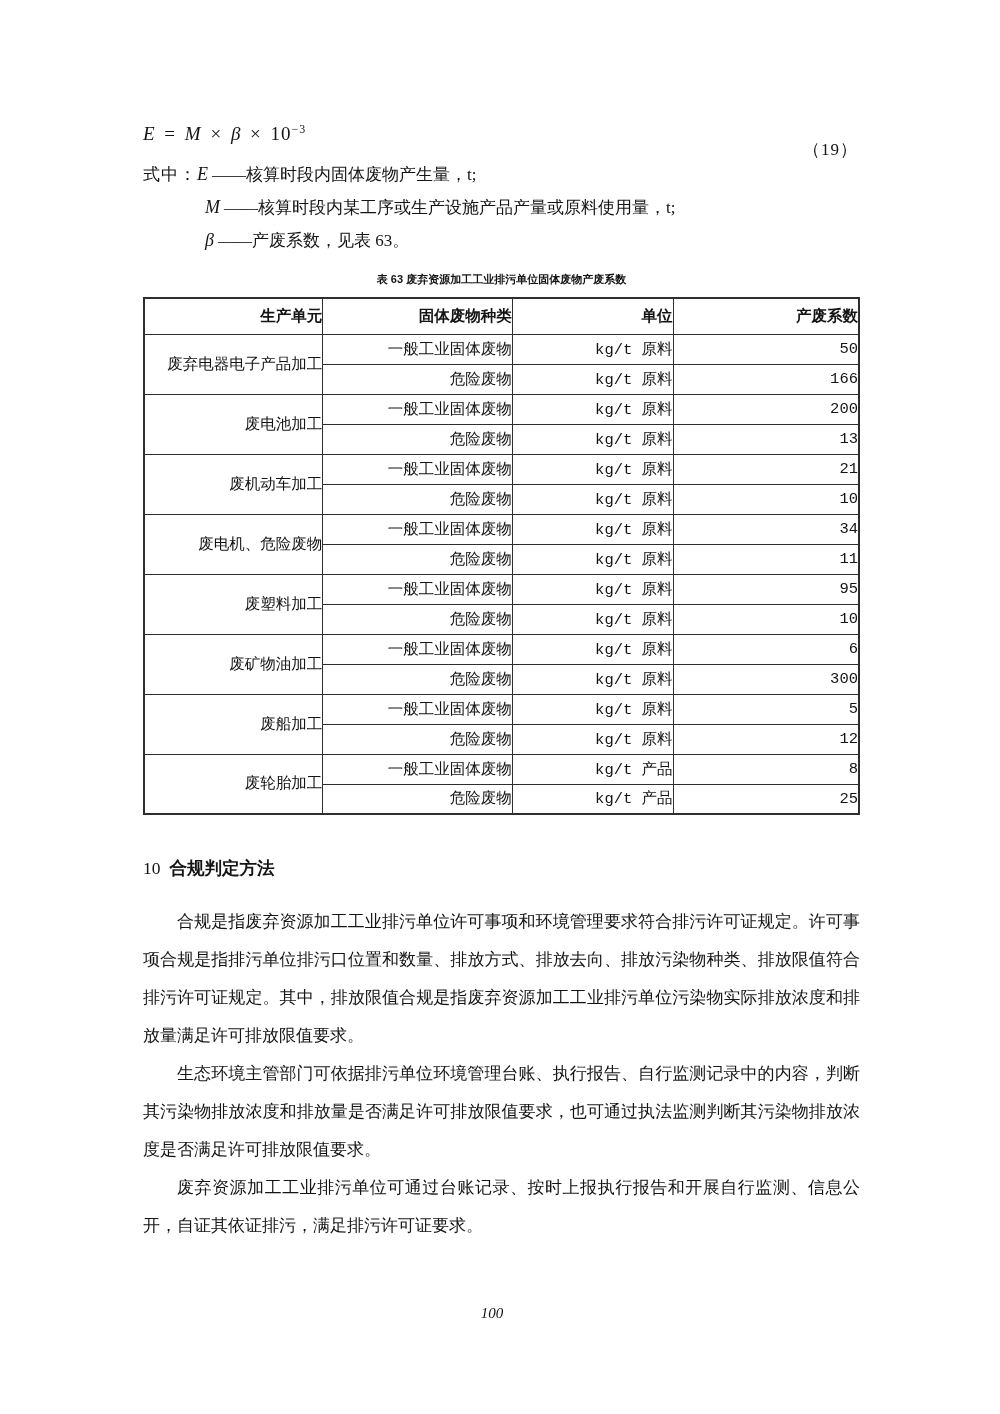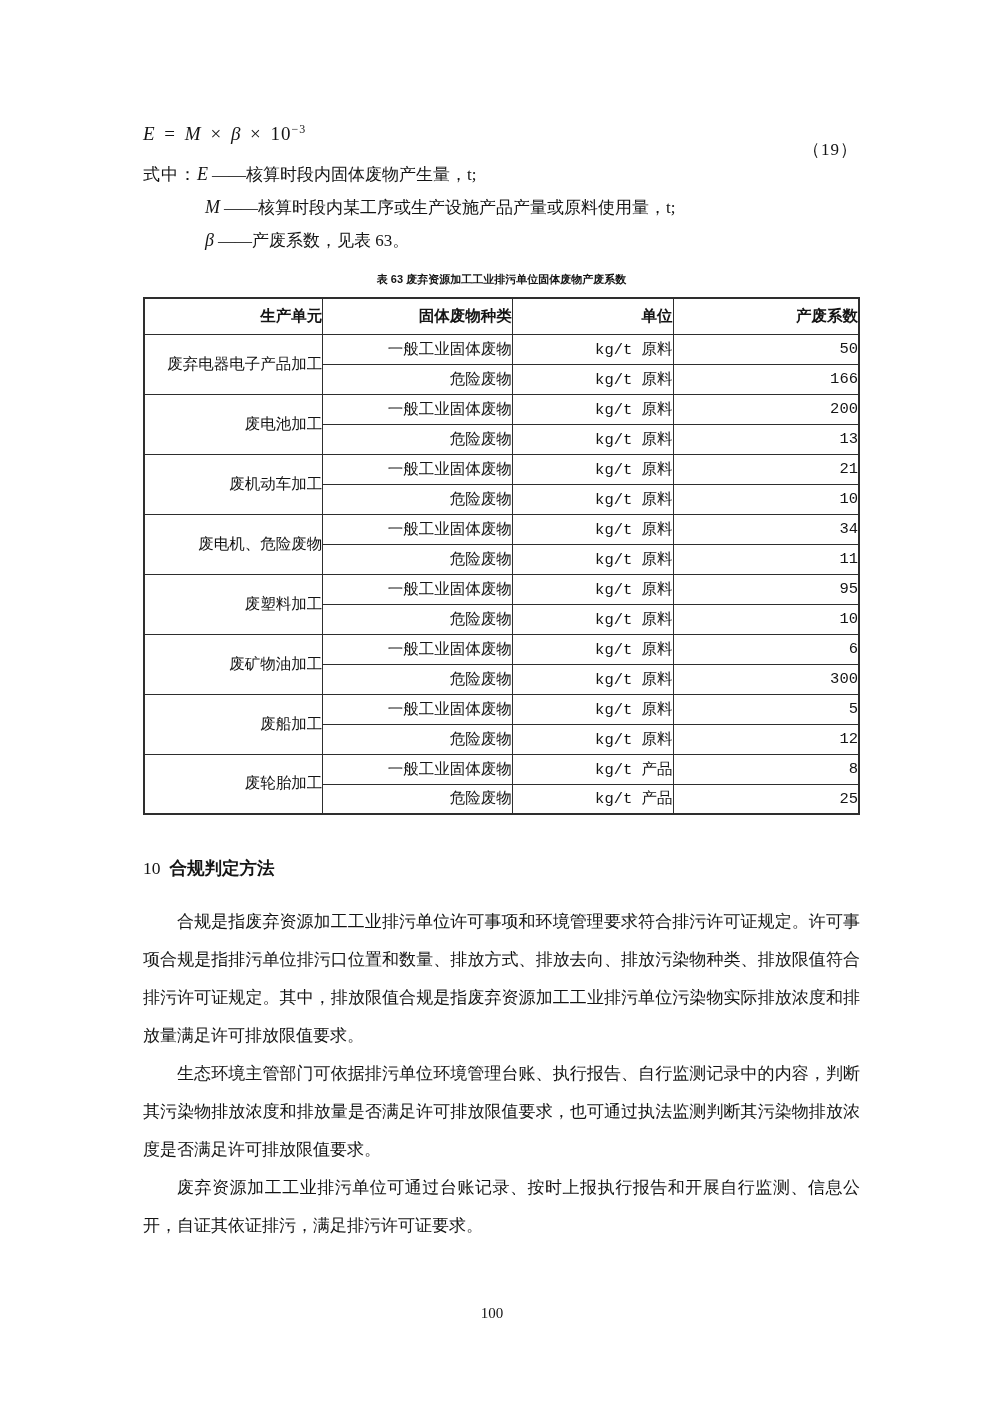--- a/index.html
+++ b/index.html
@@ -81,20 +81,21 @@
     text-indent: 2em;
   }
 
   
   .page-footer {
     position: absolute;
     left: 0; right: 16px;
     bottom: 92px;
     text-align: center;
     font-size: 15px;
+    font-style: italic;
   }
 </style>
 </head>
 <body>
 
 <div class="page">
   <div class="content">
 
     <div class="formula-row">
       <span class="formula-body">

